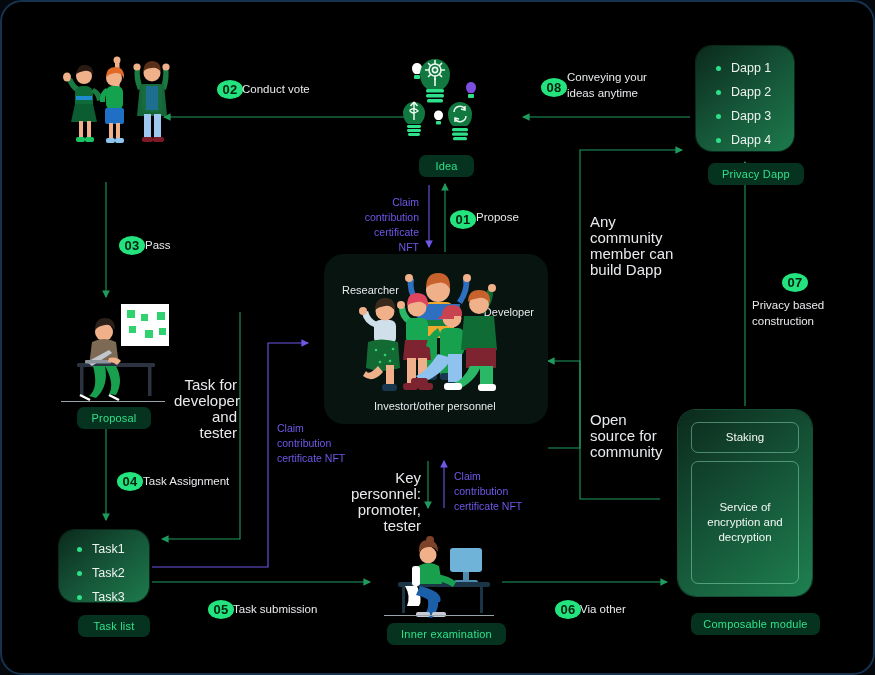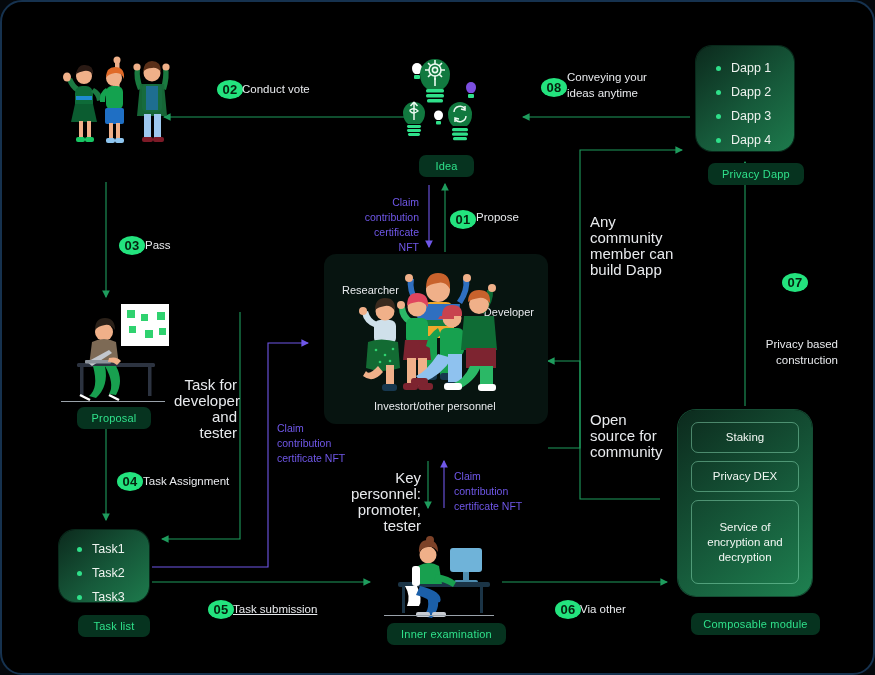--- a/index.html
+++ b/index.html
@@ -101,21 +101,21 @@
     color:#f2f7f3;
     font-size:11.5px;
     text-align:center;
     padding:7px 4px;
     line-height:15px;
   }
 
   
   .darkcard{
     position:absolute;
-    border-radius:12px;
+    border-radius:20px;
     background:#071410;
     box-sizing:border-box;
     overflow:hidden;
   }
   .roletxt{
     position:absolute;color:#e8eaed;font-size:11px;
   }
 
   
   svg.wires{position:absolute;left:0;top:0;width:875px;height:675px;pointer-events:none;}
@@ -452,45 +452,44 @@
       <path d="M46,62 q6,18 -4,24 l10,2 q10,-12 4,-26z" fill="#1b5fa8"></path>
       <rect x="36" y="82" width="14" height="5" rx="2" fill="#c8ccd2"></rect>
       <rect x="52" y="82" width="14" height="5" rx="2" fill="#c8ccd2"></rect>
       <rect x="4" y="85" width="110" height="1" fill="#9aa2aa"></rect>
     </svg>
   </div>
   <div class="pill" style="left:385px;top:621px;width:97px;">Inner examination</div>
 
   <div class="modcard" style="left:676px;top:408px;width:134px;height:186px;">
     <div class="modbtn">Staking</div>
-    <div class="modbtn">Privacy DEX</div>
     <div class="modbtn" style="flex:1;display:flex;align-items:center;justify-content:center;">Service of encryption and decryption</div>
   </div>
   <div class="pill" style="left:689px;top:611px;width:107px;">Composable module</div>
 
   <div class="step" style="left:448px;top:208px;">01</div>
   <div class="steptxt" style="left:474px;top:208px;">Propose</div>
 
   <div class="step" style="left:215px;top:78px;">02</div>
   <div class="steptxt" style="left:240px;top:80px;">Conduct vote</div>
 
   <div class="step" style="left:117px;top:234px;">03</div>
   <div class="steptxt" style="left:143px;top:236px;">Pass</div>
 
   <div class="step" style="left:115px;top:470px;">04</div>
   <div class="steptxt" style="left:141px;top:472px;">Task Assignment</div>
 
   <div class="step" style="left:206px;top:598px;">05</div>
-  <div class="steptxt" style="left:231px;top:600px;text-decoration:underline;">Task submission</div>
+  <div class="steptxt" style="left:231px;top:600px;">Task submission</div>
 
   <div class="step" style="left:553px;top:598px;">06</div>
   <div class="steptxt" style="left:578px;top:600px;">Via other</div>
 
   <div class="step" style="left:780px;top:271px;">07</div>
-  <div class="steptxt" style="left:750px;top:296px;width:86px;text-align:right;margin-top:39px;">Privacy based
+  <div class="steptxt" style="left:750px;top:296px;width:86px;text-align:left;">Privacy based
 construction</div>
 
   <div class="step" style="left:539px;top:76px;">08</div>
   <div class="steptxt" style="left:565px;top:68px;">Conveying your
 ideas anytime</div>
 
   <div class="nft" style="left:349px;top:193px;width:68px;text-align:right;">Claim
 contribution
 certificate NFT</div>
   <div class="nft" style="left:275px;top:419px;width:80px;">Claim

